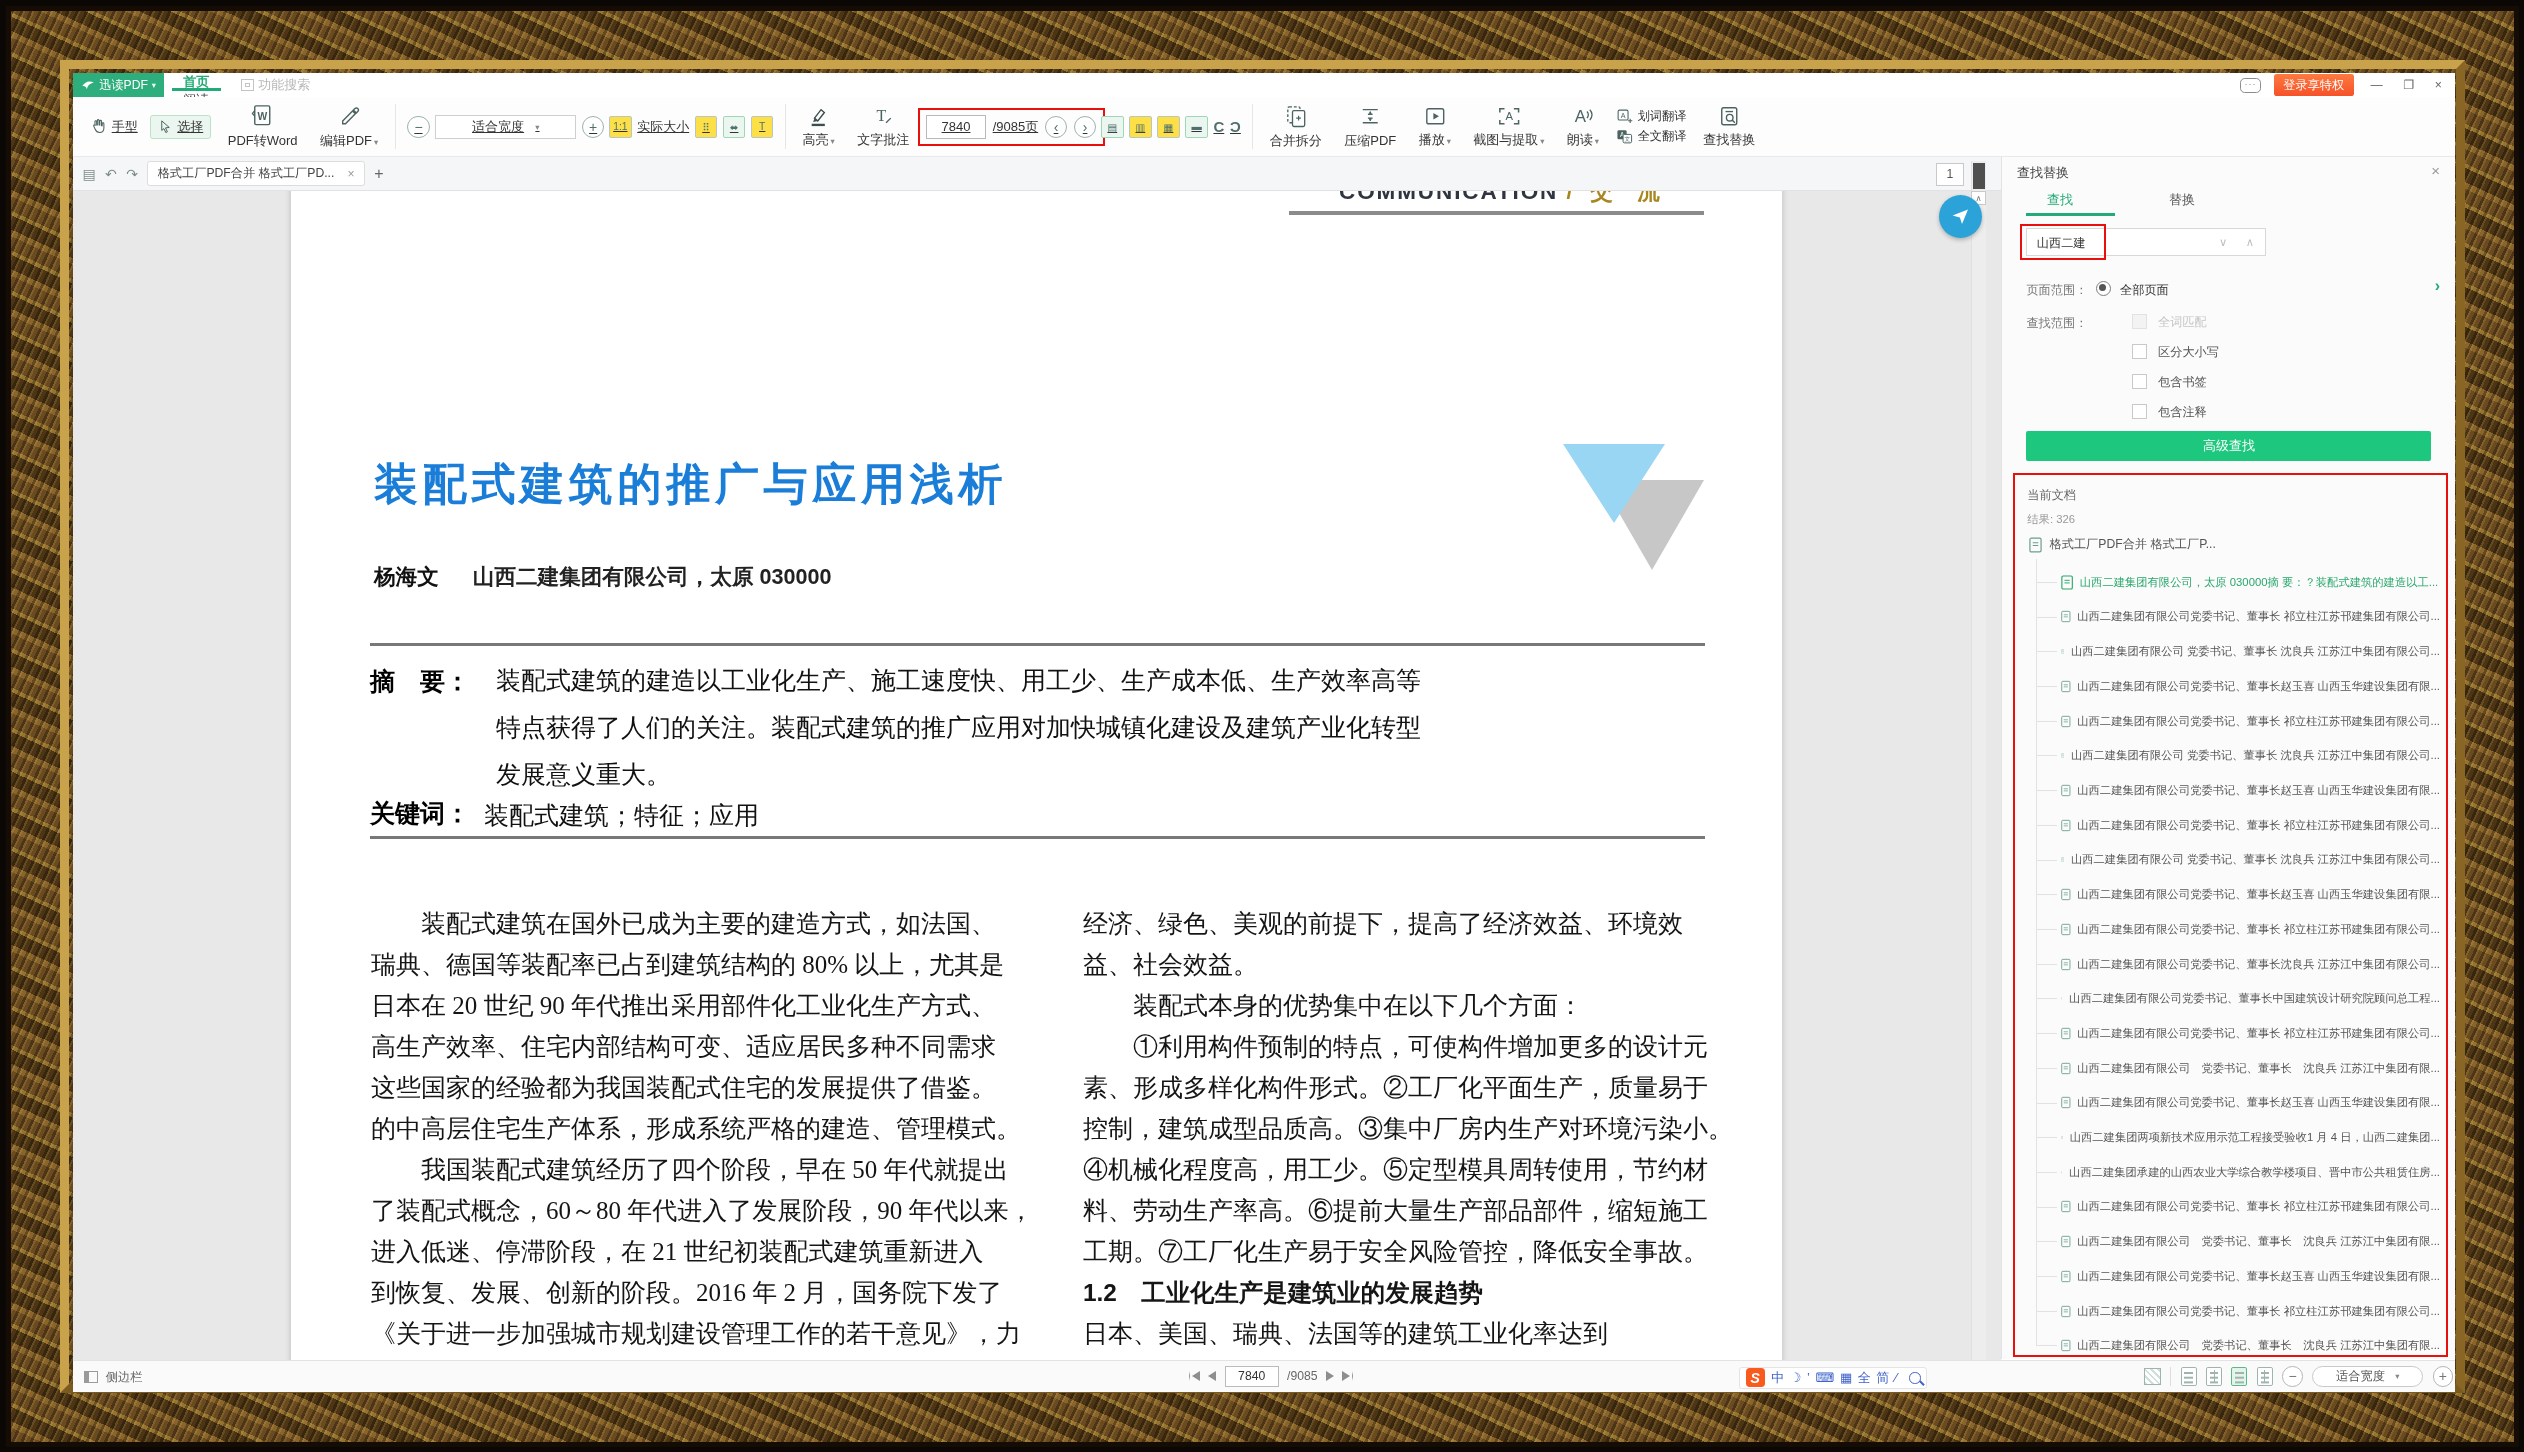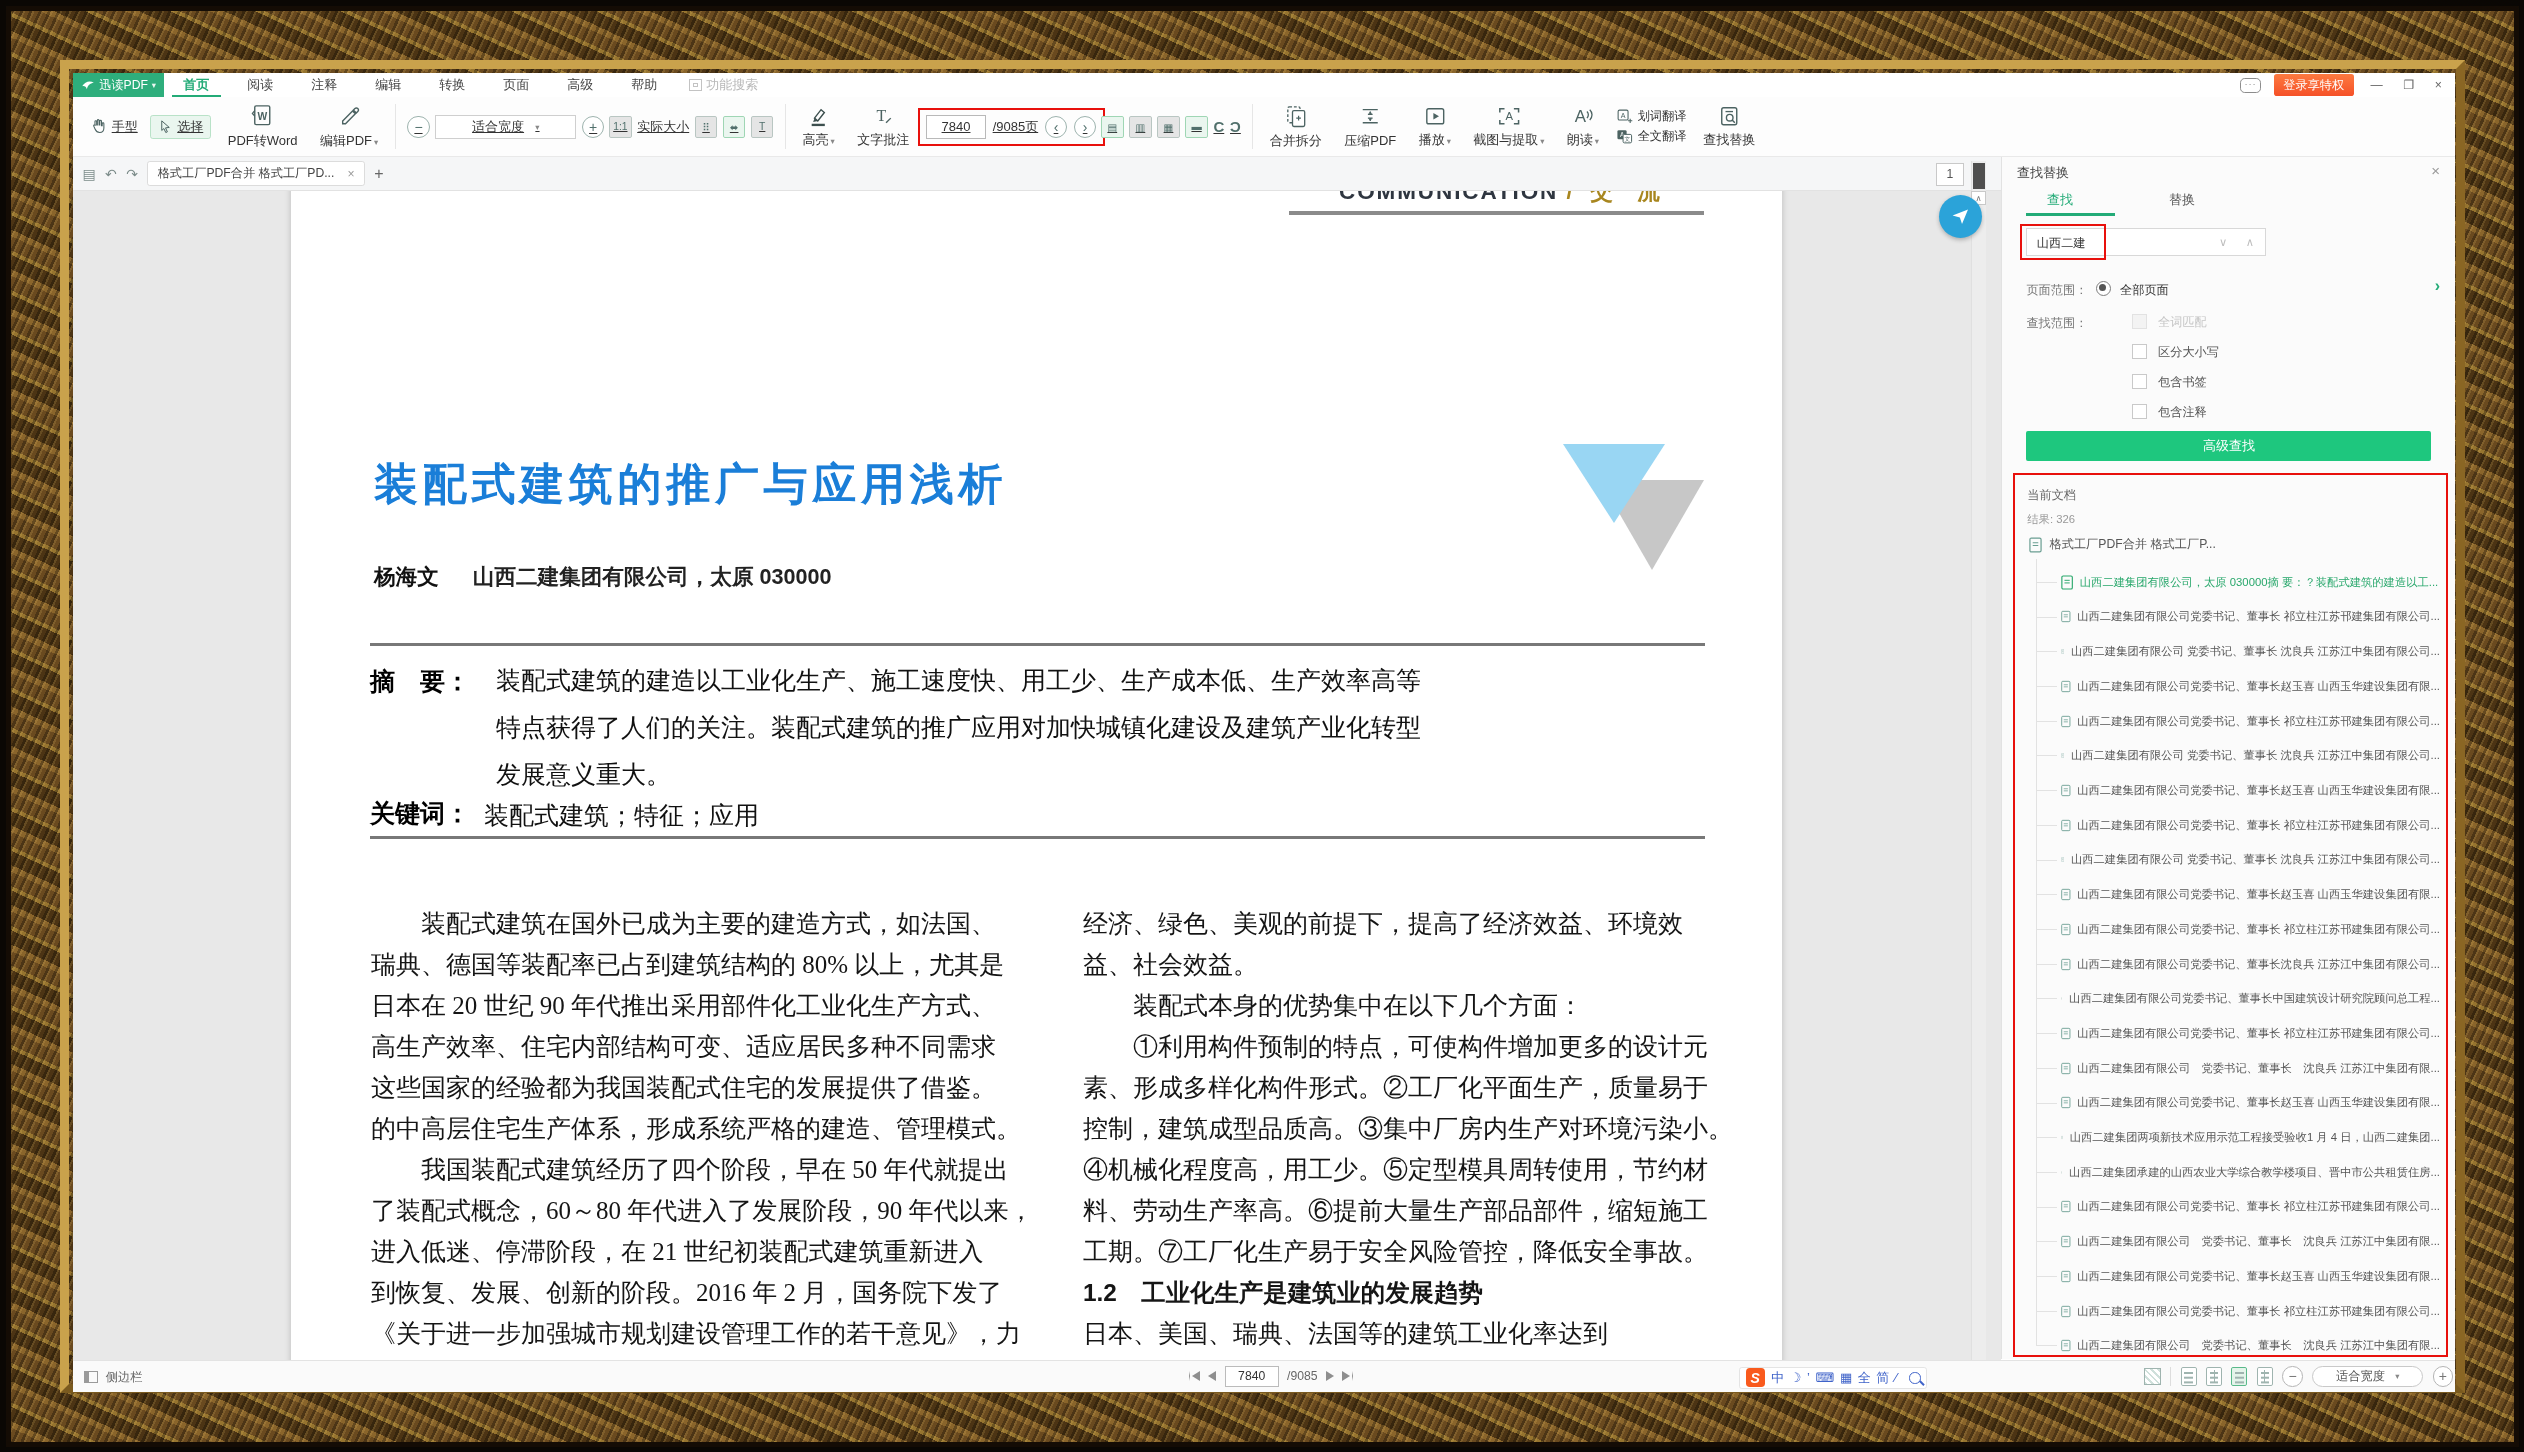--- a/index.html
+++ b/index.html
@@ -14,21 +14,21 @@
   .frame-bevel { position:absolute; inset:49px; border:9.4px solid; border-color:#c9a24c #8a6624 #7a5a1f #c9a24c; }
   .frame-lip { position:absolute; inset:64px; border:8.4px solid #271807; }
 
   
   .app { position:absolute; left:73px; top:73px; width:2382px; height:1319px; background:#fff; overflow:hidden; font-size:13px; color:#333; }
 
   
   .menubar { position:absolute; left:0; top:0; right:0; height:24.4px; display:flex; align-items:stretch; background:#fff; }
   .logo-btn { display:flex; align-items:center; gap:3.8px; background:#2eae7c; color:#fff; padding:0 8.4px; font-size:12.2px; cursor:pointer; }
   .logo-btn .caret { font-size:8.4px; opacity:.9; }
-  .menu-tabs { display:flex; align-items:stretch; }
+  .menu-tabs { display:flex; align-items:stretch;flex-direction:column; }
   .mtab { display:flex; align-items:center; padding:0 19px; font-size:13px; color:#444; position:relative; cursor:pointer; }
   .mtab.active { color:#23ab77; font-weight:bold; }
   .mtab.active::after { content:''; position:absolute; left:7.5px; right:7.5px; bottom:0; height:2.8px; background:#23ab77; }
   .feature-search { display:flex; align-items:center; gap:4.7px; color:#b8b8b8; font-size:13px; padding:0 13px; }
   .grid-ico { width:12.2px; height:12.2px; border:0.9px solid #c3c3c3; position:relative; }
   .grid-ico::before { content:''; position:absolute; left:2.8px; top:2.8px; right:2.8px; bottom:2.8px; border:0.9px solid #c3c3c3; }
   .mright { margin-left:auto; display:flex; align-items:center; gap:13px; padding-right:9.4px; }
   .chat-ico { width:20.6px; height:15px; border:1.4px solid #8d8d8d; border-radius:4.7px; color:#8d8d8d; font-size:9.4px; line-height:10.3px; text-align:center; letter-spacing:0.9px; }
   .login-btn { background:linear-gradient(#fd7a40,#f55128); color:#fff; font-size:12.2px; padding:2.8px 9.4px; border-radius:2.8px; cursor:pointer; }
   .winctl { color:#666; font-size:12.2px; cursor:pointer; padding:0 3.8px; }
@@ -38,21 +38,21 @@
   .vsep { width:0.9px; height:45px; background:#e6e6e6; flex:0 0 auto; }
   .col2 { display:flex; flex-direction:row; gap:4.7px;text-decoration:underline; }
   .trow { display:flex; align-items:center; gap:5.6px; height:24.4px; }
   .tool-sm { display:flex; align-items:center; gap:4.7px; padding:1.9px 6.6px; border:0.9px solid transparent; border-radius:2.8px; font-size:13px; color:#333; cursor:pointer; }
   .tool-sm.sel { background:#eaf6ef; border-color:#b9e2c8; }
   .bigbtn { display:flex; flex-direction:column; align-items:center; justify-content:center; gap:3.8px; font-size:13px; color:#333; padding:1.9px 5.6px; cursor:pointer; }
   .bigbtn .lbl { white-space:nowrap; }
   .caret-s { font-size:8.4px; color:#888; margin-left:1.9px; }
   .circ { width:22.5px; height:22.5px; border:0.9px solid #9db3ae; border-radius:50%; display:flex; align-items:center; justify-content:center; color:#51706c; font-size:14px; cursor:pointer; background:#fff; }
   .zoom-dd { width:141px; height:24.4px; border:0.9px solid #cfcfcf; display:flex; align-items:center; justify-content:center; gap:9.4px; font-size:13px; color:#333; background:#fff; cursor:pointer; }
-  .sqico { width:22.5px; height:22.5px; border:0.9px solid #b9c6c2; border-radius:1.9px; display:flex; align-items:center; justify-content:center; font-size:10.3px; color:#51706c; background:#e5e5e5; cursor:pointer; position:relative; }
+  .sqico { width:22.5px; height:22.5px; border:0.9px solid #b9c6c2; border-radius:1.9px; display:flex; align-items:center; justify-content:center; font-size:10.3px; color:#51706c; background:#fde047; cursor:pointer; position:relative; }
   .sqico.sel { background:#eaf6ef; border-color:#9fd6b4; }
   .pg-input { width:60px; height:24.4px; border:0.9px solid #b9b9b9; text-align:center; font-size:13px; color:#333; background:#fff; }
   .pagewrap { position:relative; display:flex; align-items:center; gap:6.6px; }
   .redbox1 { position:absolute; left:-8.4px; top:-6.6px; right:-8.4px; bottom:-6.6px; border:2.8px solid #e8100c; pointer-events:none; }
   .rot { font-size:15px; color:#51706c; font-weight:bold; cursor:pointer; }
   .rot.flip { display:inline-block; transform:scaleX(-1); }
   .mini2 { display:flex; flex-direction:column; gap:2.8px; font-size:12.2px; color:#333; }
   .mini2 .r { display:flex; align-items:center; gap:4.7px; cursor:pointer; }
   svg.tico { display:block; }
 

